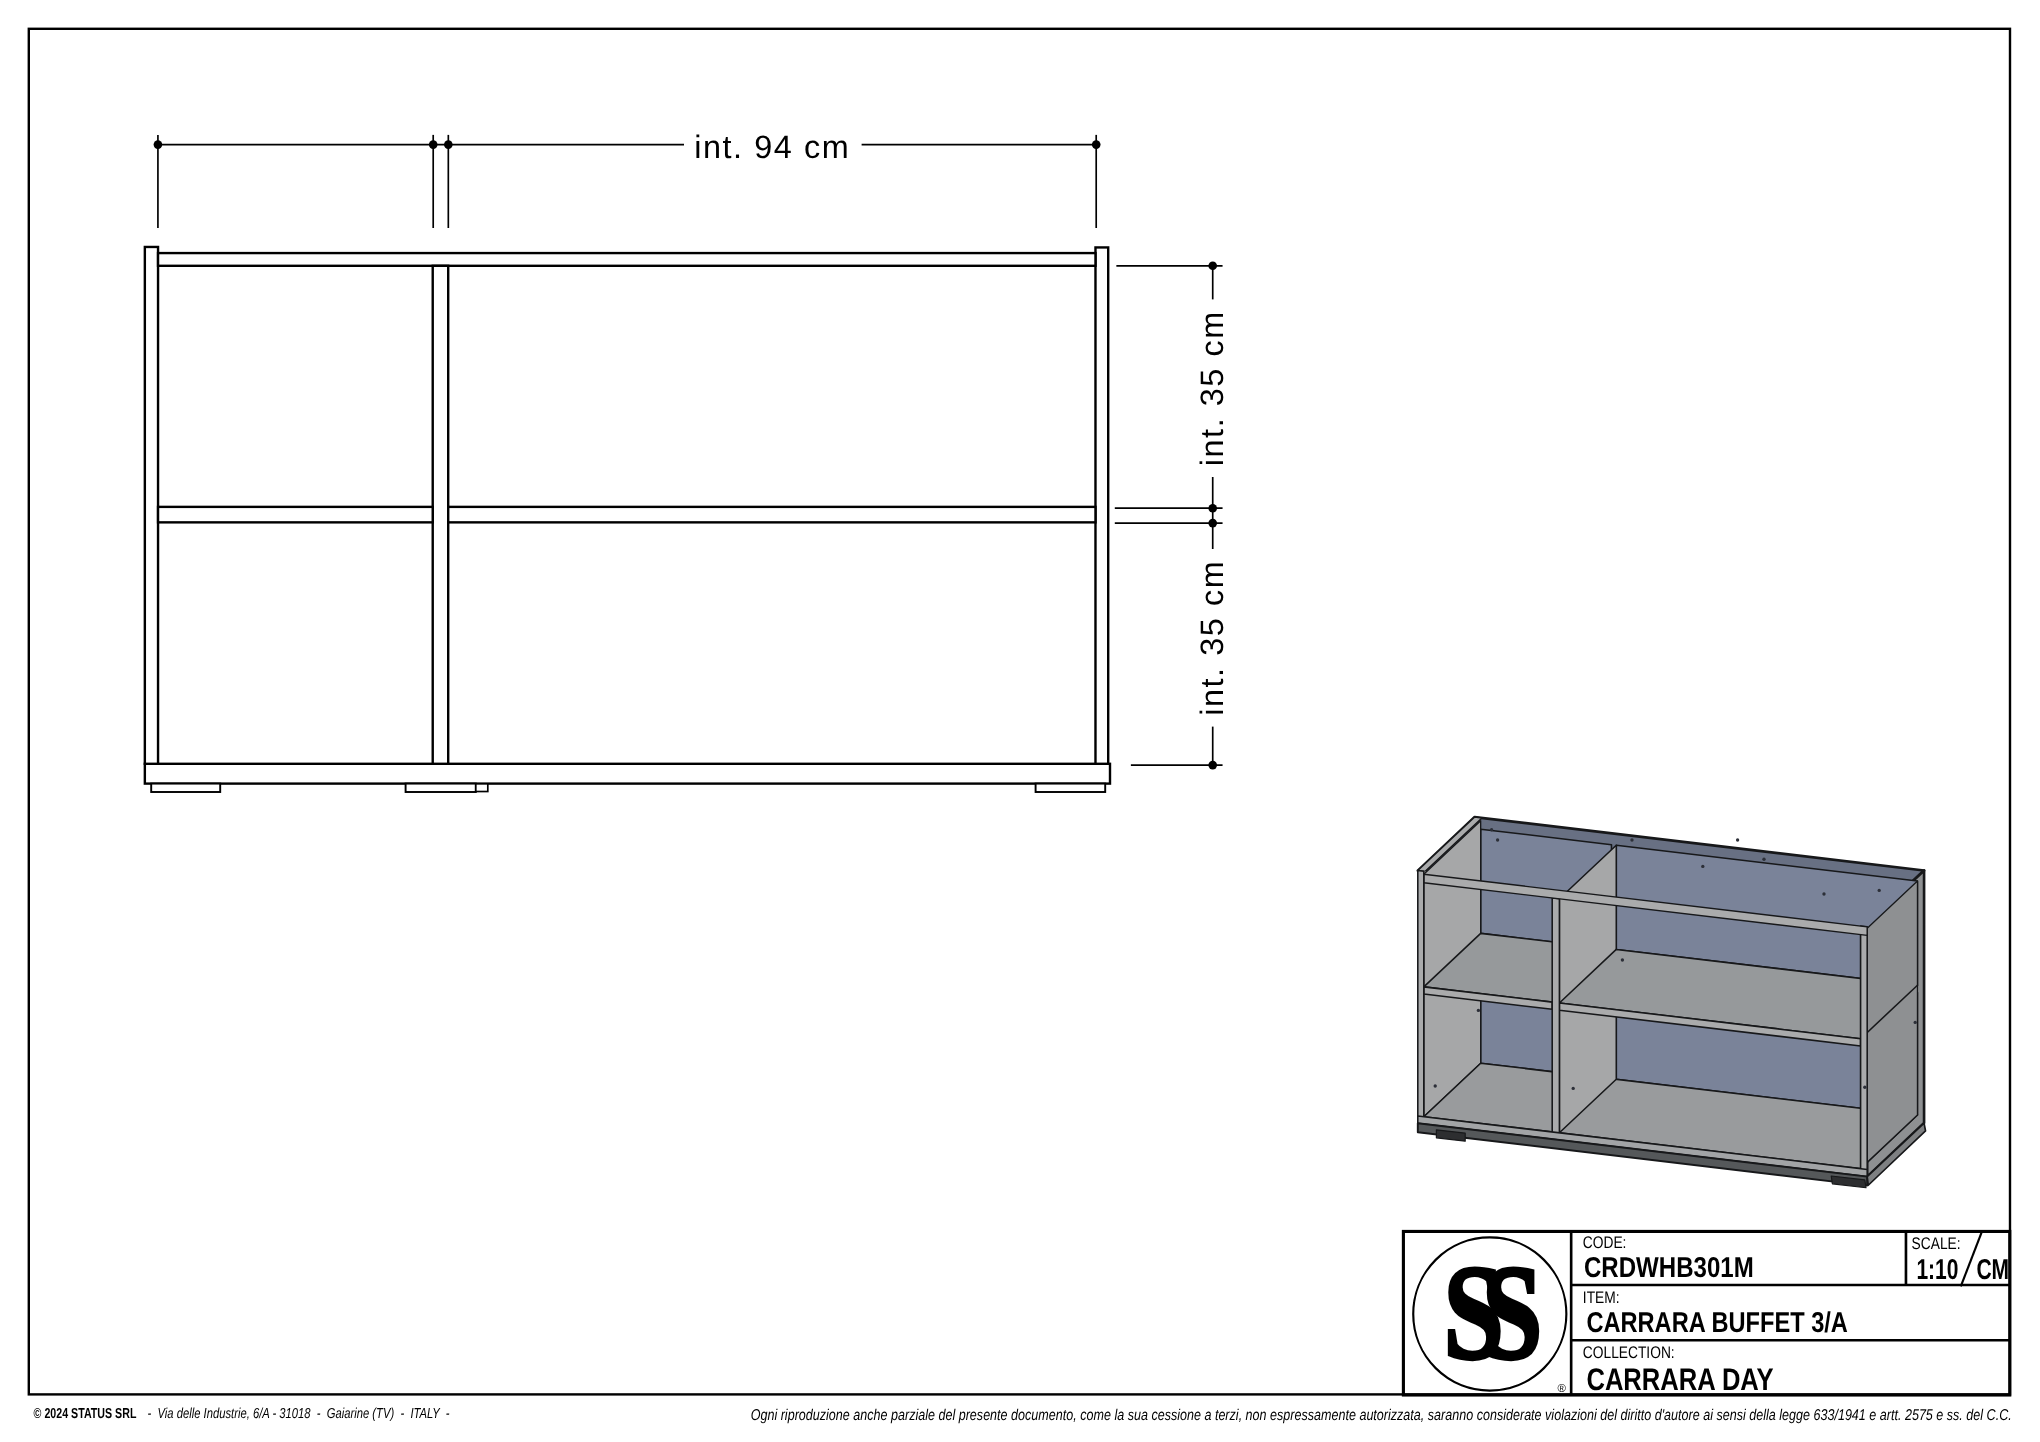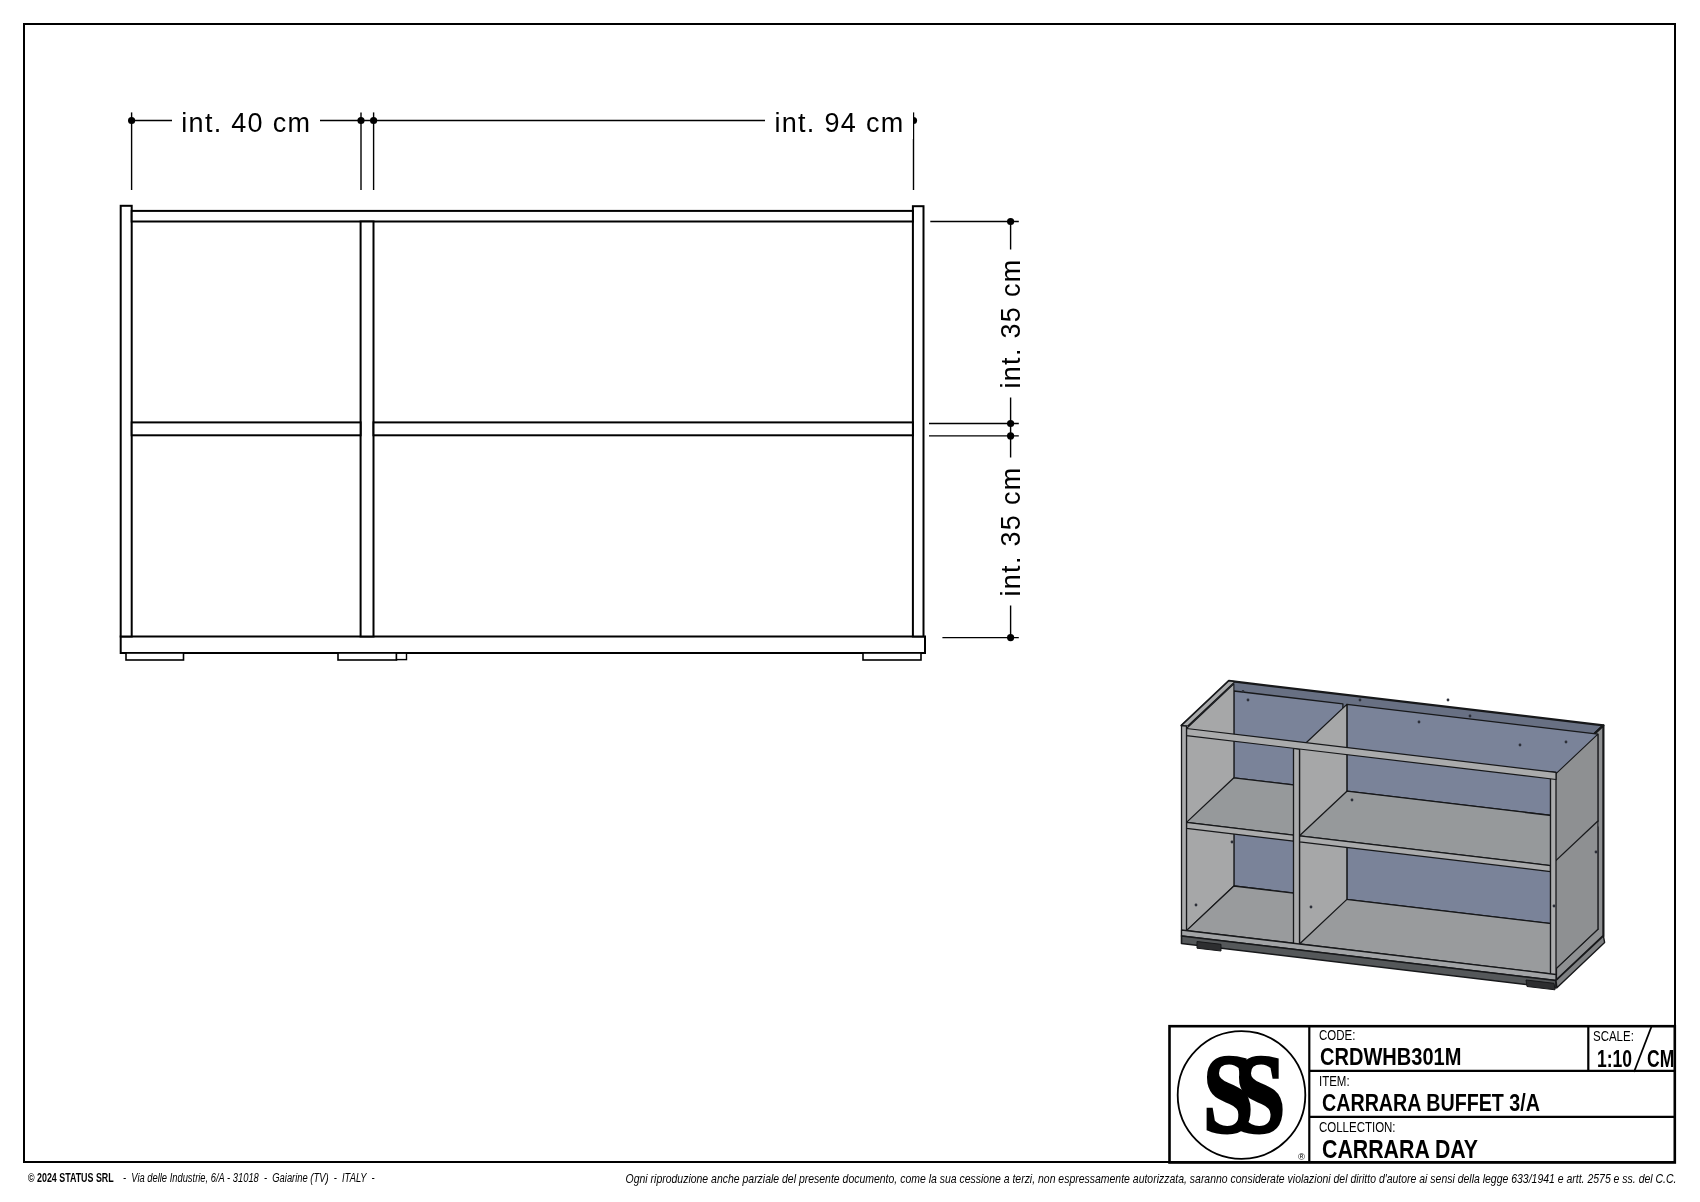--- a/index.html
+++ b/index.html
@@ -98,24 +98,21 @@
       <circle cx="1241.5" cy="1095" r="63.8" stroke-width="1.8"></circle>
     </g>
 
     <g font-family="Liberation Serif, serif" font-weight="bold" fill="#000" stroke="#000">
       <text x="0" y="0" font-size="113" stroke-width="3" transform="translate(1203,1131.5) scale(0.80,1)">S</text>
       <text x="0" y="0" font-size="113" stroke-width="3" transform="translate(1235,1131.5) scale(0.80,1)">S</text>
     </g>
     <text x="1298" y="1160" font-family="Liberation Sans,sans-serif" font-size="9.5" fill="#000">®</text>
   </svg>
 
-  <div class="abs dimlabel" style="left:131.6px;top:104.5px;width:229.4px;height:37px;">
-      <span>int. 40 cm</span>
-    </div>
-  <div class="abs dimlabel" style="left:373.6px;top:104.5px;width:539.9px;height:37px;justify-content:flex-end;">
+  <div class="abs dimlabel" style="left:373.6px;top:104.5px;width:539.9px;height:37px;">
       <span>int. 94 cm</span>
     </div>
   <div class="abs dimlabel" style="left:910.6px;top:305px;width:200px;height:37px;transform:rotate(-90deg);transform-origin:center;">
       <span>int. 35 cm</span>
     </div>
   <div class="abs dimlabel" style="left:910.6px;top:513px;width:200px;height:37px;transform:rotate(-90deg);transform-origin:center;">
       <span>int. 35 cm</span>
     </div>
 
   <div class="abs tb-label" style="left:1318.8px;top:1027px;">CODE:</div>

